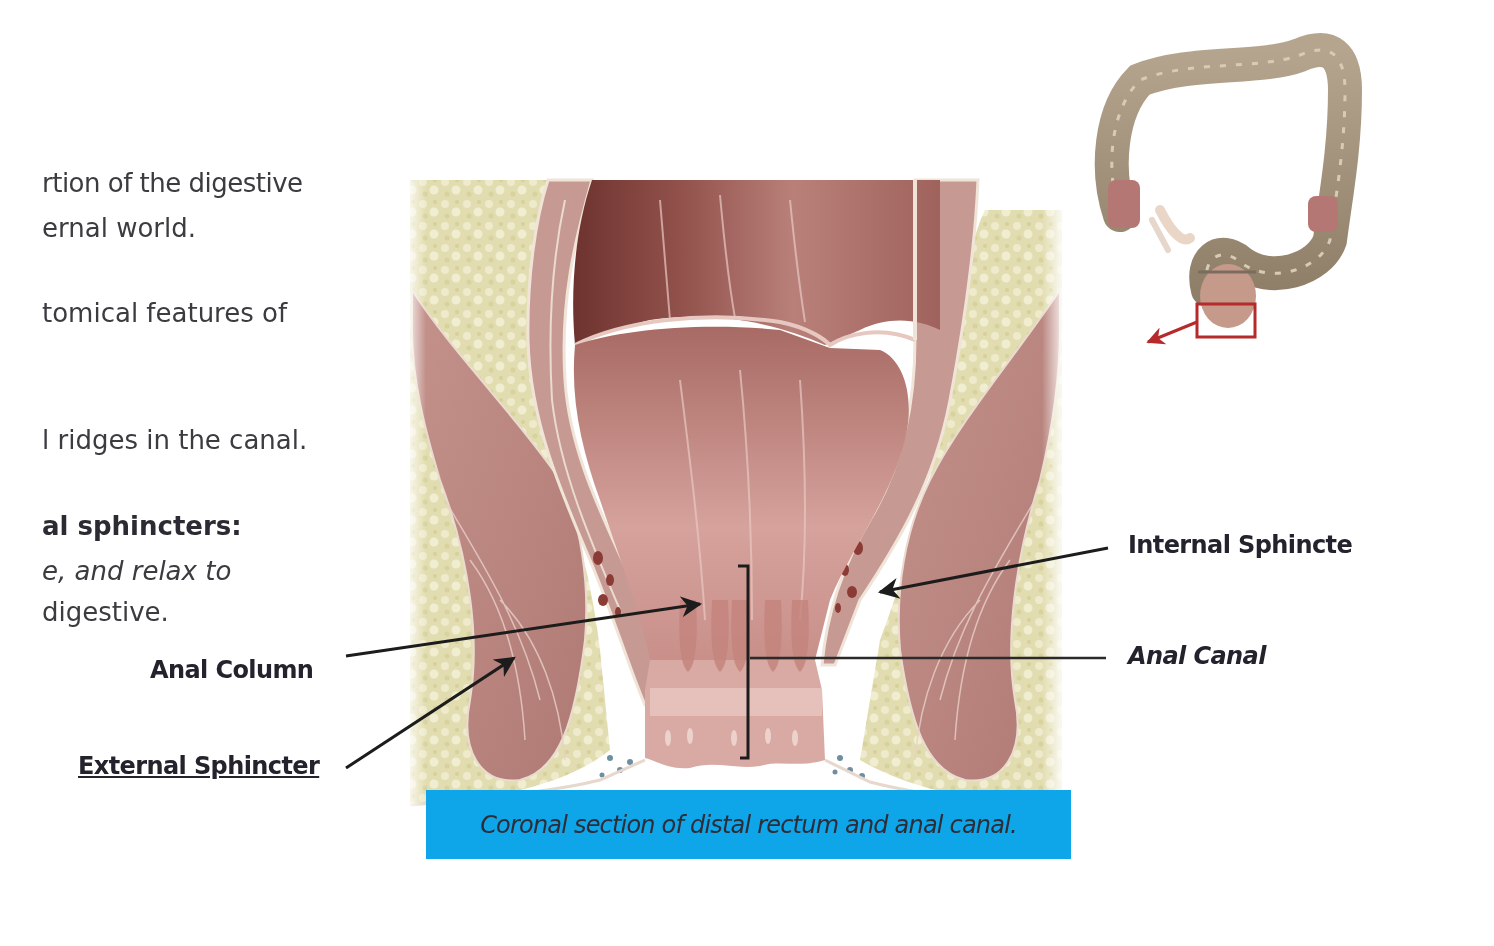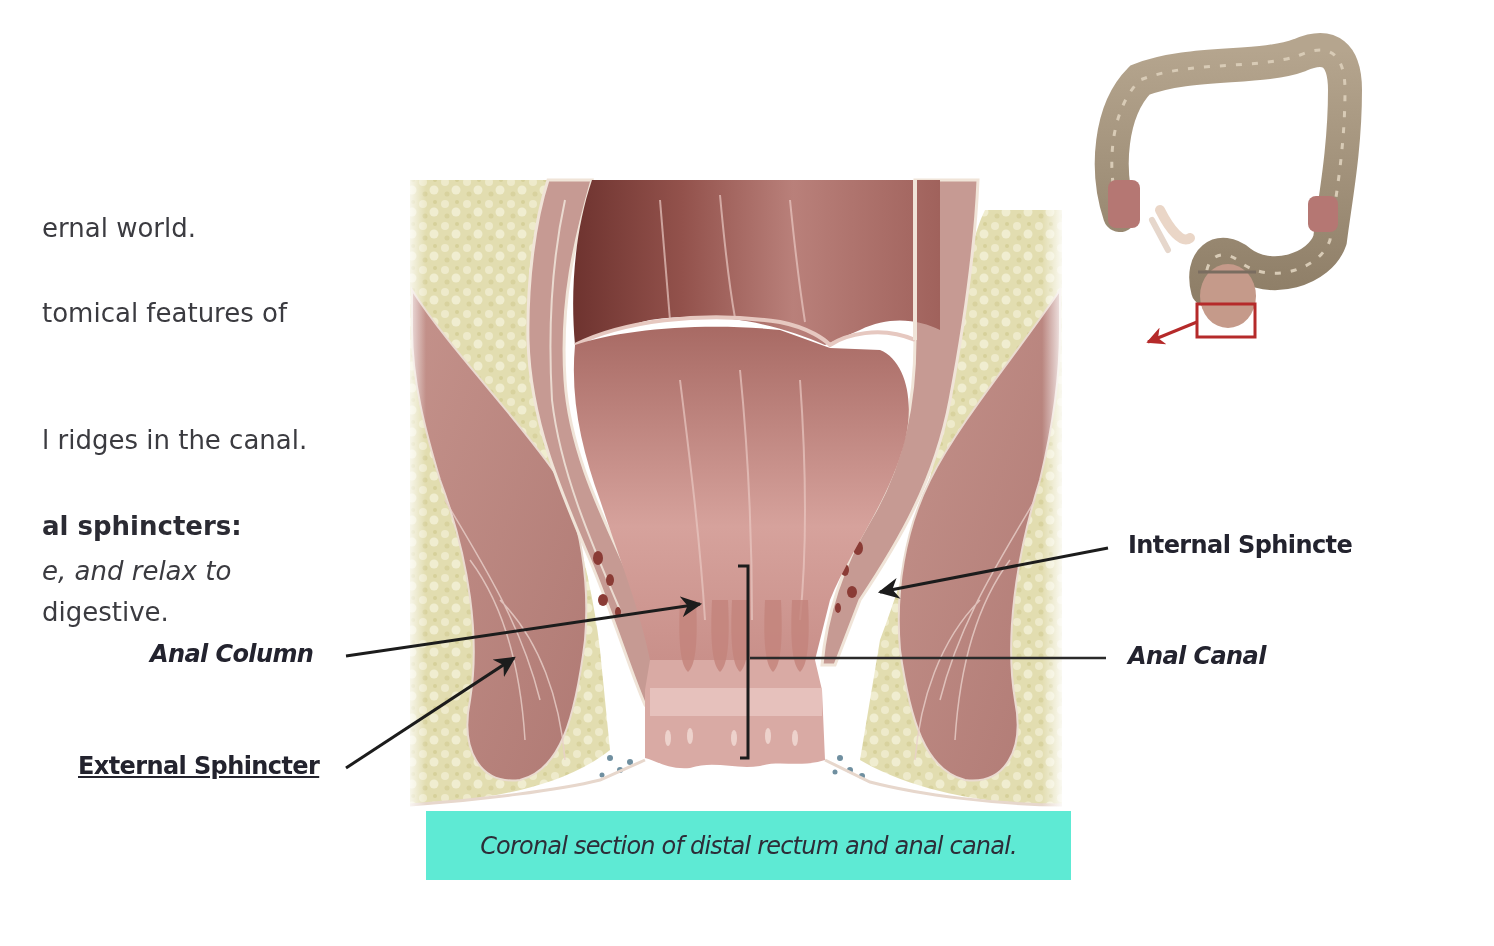--- a/index.html
+++ b/index.html
@@ -1,28 +1,29 @@
 <!DOCTYPE html>
 <html><head>
   <meta charset="utf-8">
   <style>
     html, body { margin: 0; padding: 0; background: #ffffff; }
     body { width: 1494px; height: 946px; position: relative; overflow: hidden; font-family: "DejaVu Sans", sans-serif; }
     .text-block { position: absolute; left: 0; color: #3b3b40; font-size: 26px; white-space: nowrap; overflow: hidden; }
     .text-line { position: absolute; left: 40px; white-space: nowrap; }
     .bold { font-weight: bold; color: #2b2b33; }
     .label { position: absolute; font-family: "DejaVu Sans", sans-serif; font-weight: bold; font-size: 24px; color: #23232e; white-space: nowrap; letter-spacing: -0.6px; }
-    .caption { position: absolute; left: 426px; top: 811px; width: 645px; height: 69px; background: #5eead4; display: flex; align-items: center; justify-content: center; }
+    .caption { position: absolute; left: 426px; top: 790px; width: 645px; height: 69px; background: #0ea5e9; display: flex; align-items: center; justify-content: center; }
     .caption span { font-family: "DejaVu Sans", sans-serif; font-style: italic; font-size: 24px; color: #2d2d38; letter-spacing: -0.8px; }
     svg { position: absolute; left: 0; top: 0; }
   </style>
 </head>
 <body>
 
 <div class="text-block" style="top:160px; width:360px; height:480px;">
+  <div class="text-line" style="top:8px; left:42px; letter-spacing:-0.5px;">rtion of the digestive</div>
   <div class="text-line" style="top:53px; left:42px;">ernal world.</div>
   <div class="text-line" style="top:138px; left:42px;text-align:center;">tomical features of</div>
   <div class="text-line" style="top:265px; left:42px;">l ridges in the canal.</div>
   <div class="text-line bold" style="top:351px; left:42px;">al sphincters:</div>
   <div class="text-line" style="top:396px; left:42px;font-style:italic;">e, and relax to</div>
   <div class="text-line" style="top:437px; left:42px;">digestive.</div>
 </div>
 
 <svg width="1494" height="946" viewBox="0 0 1494 946">
   <defs>
@@ -178,20 +179,20 @@
     <rect x="1308" y="196" width="30" height="36" rx="8" fill="#b57773"></rect>
     <path d="M1160,210 C1170,230 1182,244 1190,238" stroke="#ead6c7" stroke-width="10" fill="none" stroke-linecap="round"></path>
     <path d="M1152,220 L1168,250" stroke="#e6d7cc" stroke-width="6" stroke-linecap="round"></path>
     <ellipse cx="1228" cy="296" rx="28" ry="32" fill="#c59a8a"></ellipse>
     <path d="M1198,272 L1256,272" stroke="#7a6d60" stroke-width="3"></path>
     <rect x="1197" y="304" width="58" height="33" fill="none" stroke="#b52a2a" stroke-width="3"></rect>
     <line x1="1197" y1="322" x2="1148" y2="342" stroke="#b52a2a" stroke-width="3" marker-end="url(#arrowRed)"></line>
   </g>
 </svg>
 
-<div class="label" style="left:150px; top:640px;font-style:italic;">Anal Column</div>
+<div class="label" style="left:150px; top:656px;">Anal Column</div>
 <div class="label" style="left:78px; top:752px;text-decoration:underline;">External Sphincter</div>
 <div class="label" style="left:1128px; top:531px;">Internal Sphincte</div>
 <div class="label" style="left:1128px; top:642px;font-style:italic;">Anal Canal</div>
 
 <div class="caption">
   <span>Coronal section of distal rectum and anal canal.</span>
 </div>
 
 </body></html>

